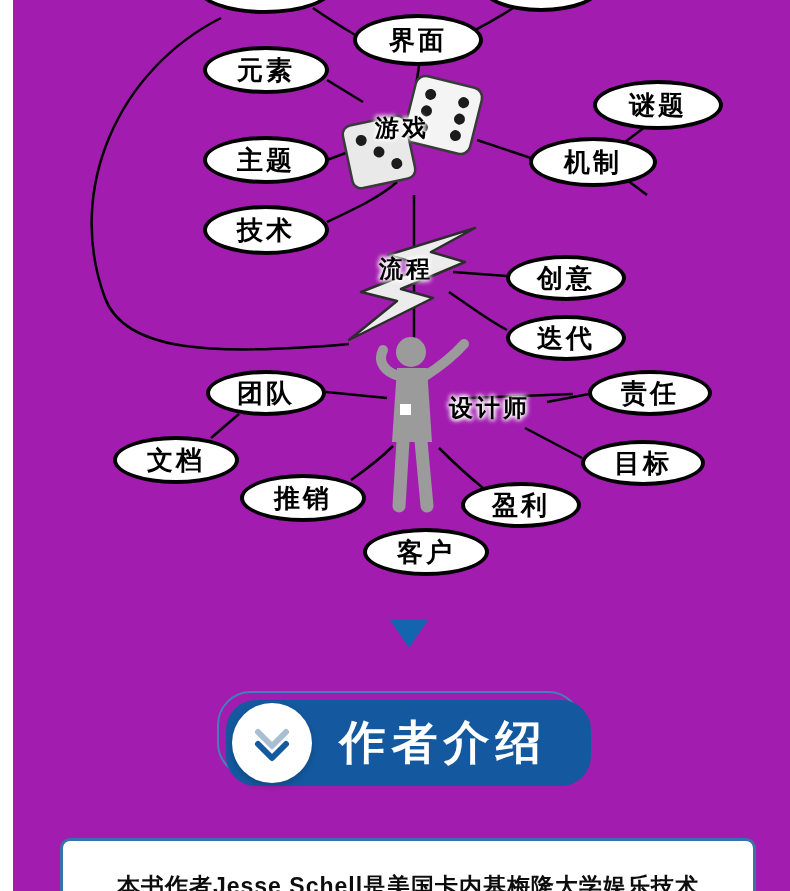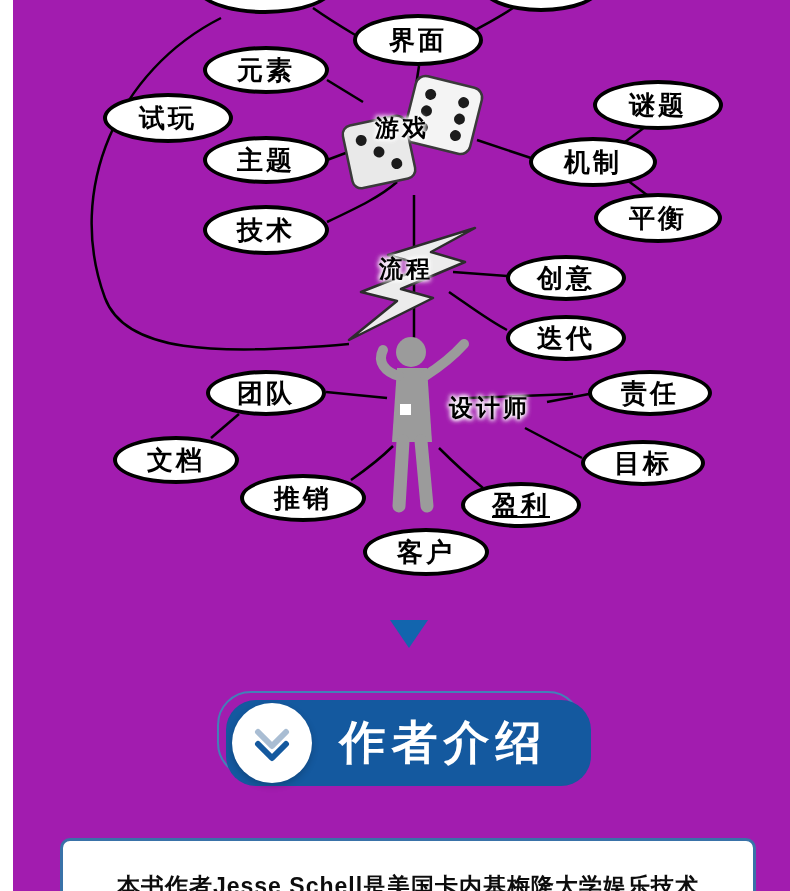--- a/index.html
+++ b/index.html
@@ -122,34 +122,32 @@
       <path d="M390 441 L 386 506" stroke="#9b9b9b" stroke-width="13" stroke-linecap="round"></path>
       <path d="M408 441 L 414 506" stroke="#9b9b9b" stroke-width="13" stroke-linecap="round"></path>
       <rect x="387" y="404" width="11" height="11" fill="#ffffff"></rect>
     </g>
   </svg>
 
   <div class="node" style="left:182px; top:-42px; width:140px; height:56px;">玩家</div>
   <div class="node" style="left:467px; top:-40px; width:122px; height:52px;">世界</div>
   <div class="node" style="left:340px; top:14px; width:130px; height:52px;">界面</div>
   <div class="node" style="left:190px; top:46px; width:126px; height:48px;font-family:Liberation Mono, monospace;">元素</div>
-  <div class="node" style="left:90px; top:93px; width:130px; height:50px;">试玩</div>
   <div class="node" style="left:580px; top:80px; width:130px; height:50px;">谜题</div>
   <div class="node" style="left:190px; top:136px; width:126px; height:48px;">主题</div>
   <div class="node" style="left:516px; top:137px; width:128px; height:50px;">机制</div>
   <div class="node" style="left:190px; top:205px; width:126px; height:50px;">技术</div>
-  <div class="node" style="left:581px; top:193px; width:128px; height:50px;">平衡</div>
   <div class="node" style="left:493px; top:255px; width:120px; height:46px;">创意</div>
   <div class="node" style="left:493px; top:315px; width:120px; height:46px;">迭代</div>
   <div class="node" style="left:193px; top:370px; width:120px; height:46px;">团队</div>
   <div class="node" style="left:575px; top:370px; width:124px; height:46px;">责任</div>
   <div class="node" style="left:568px; top:440px; width:124px; height:46px;">目标</div>
   <div class="node" style="left:100px; top:436px; width:126px; height:48px;">文档</div>
   <div class="node" style="left:227px; top:474px; width:126px; height:48px;">推销</div>
-  <div class="node" style="left:448px; top:482px; width:120px; height:46px;text-decoration:underline;">盈利</div>
+  <div class="node" style="left:448px; top:482px; width:120px; height:46px;">盈利</div>
   <div class="node" style="left:350px; top:528px; width:126px; height:48px;">客户</div>
 
   <div class="center-label" style="left:362px; top:112px;">游戏</div>
   <div class="center-label" style="left:366px; top:253px;">流程</div>
   <div class="center-label" style="left:436px; top:392px;">设计师</div>
 
   <div class="down-arrow"></div>
 
   <div class="banner">
     <div class="banner-outline"></div>

